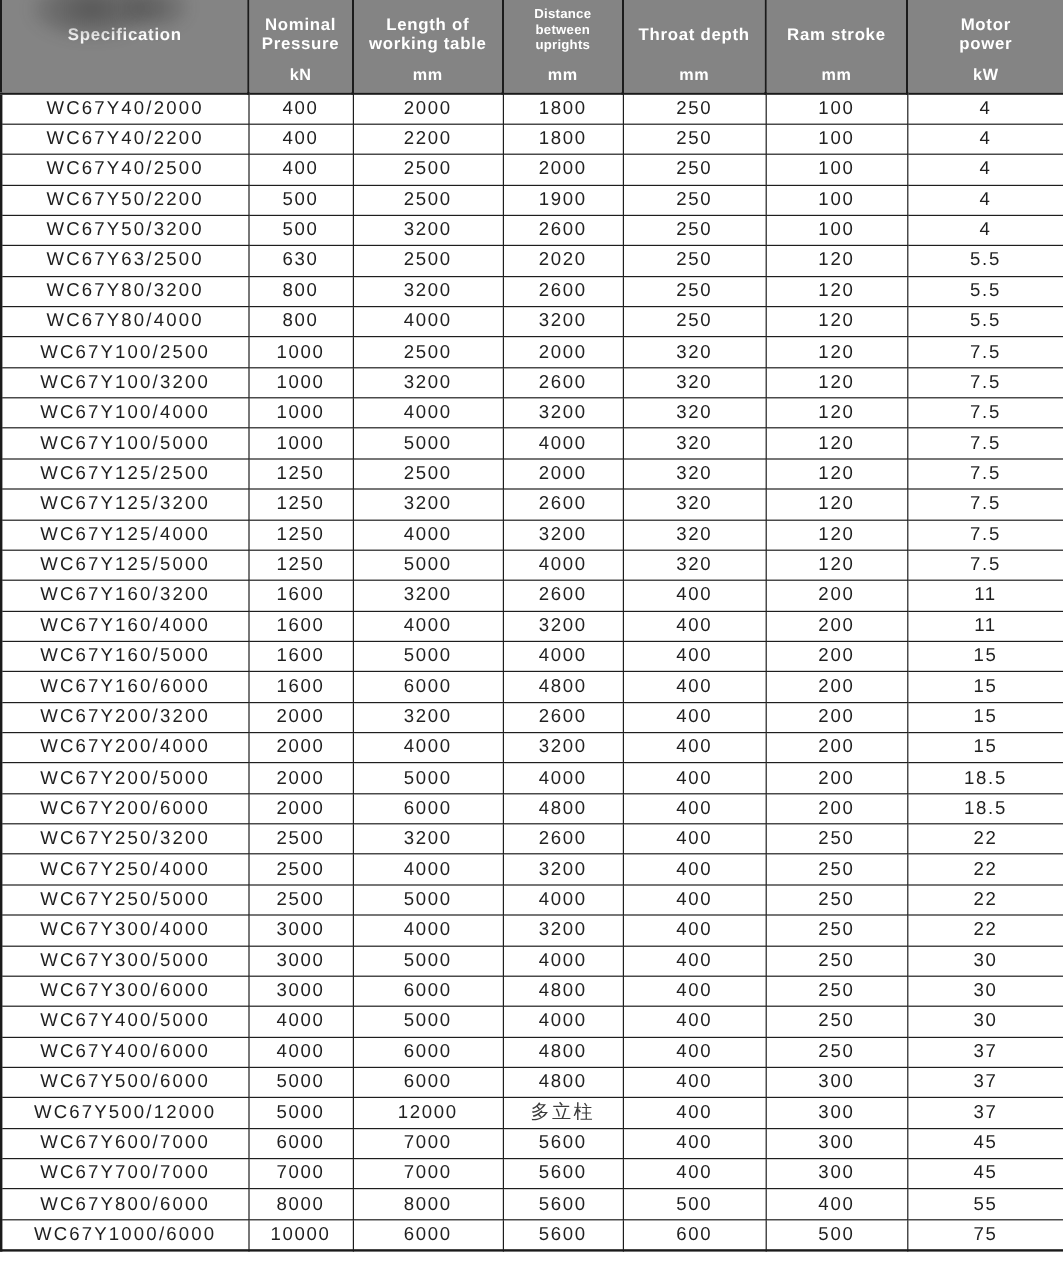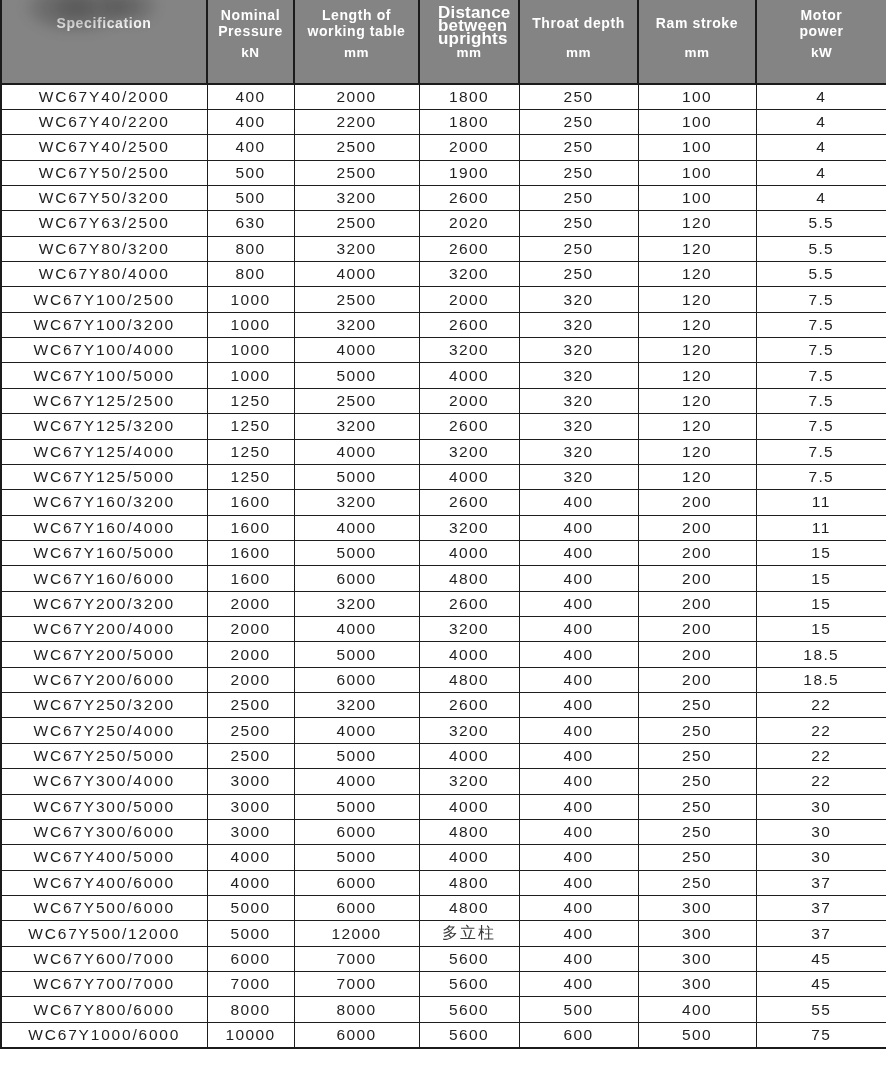--- a/index.html
+++ b/index.html
@@ -54,30 +54,30 @@
     font-size: 14px;
     line-height: 16px;
     letter-spacing: 0.6px;
     width: 100%;
   }
   .hd-unit {
     flex: 0 0 auto;
     font-weight: bold;
     font-size: 13.5px;
     letter-spacing: 0.5px;
-    padding-bottom: 22px;
+    padding-bottom: 6px;
     min-height: 16px;
   }
   
   th.c0 .hd-title span { max-width: 140px; }
   th.c1 .hd-title span { max-width: 70px; }
   th.c2 .hd-title span { max-width: 112px; }
   th.c3 .hd-title span {
     max-width: 62px;
-    font-size: 17px;
+    font-size: 11px;
     line-height: 13px;
     letter-spacing: 0.2px;
     display: inline-block;
   }
   th.c3 .hd-title { align-items: flex-start; padding-top: 6px; }
   th.c6 .hd-title span { max-width: 58px; }
   .hd-title span { display: inline-block; }
   
   .smudge {
     position: absolute;
@@ -214,21 +214,21 @@
         <tr>
           <td>WC67Y40/2500</td>
           <td>400</td>
           <td>2500</td>
           <td>2000</td>
           <td>250</td>
           <td>100</td>
           <td>4</td>
         </tr>
         <tr>
-          <td>WC67Y50/2500</td>
+          <td>WC67Y50/2200</td>
           <td>500</td>
           <td>2500</td>
           <td>1900</td>
           <td>250</td>
           <td>100</td>
           <td>4</td>
         </tr>
         <tr>
           <td>WC67Y50/3200</td>
           <td>500</td>

